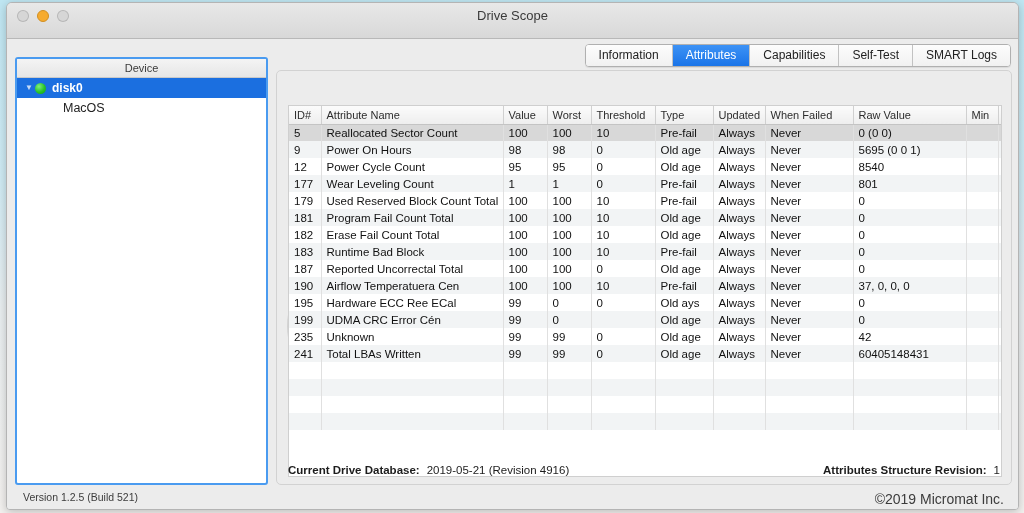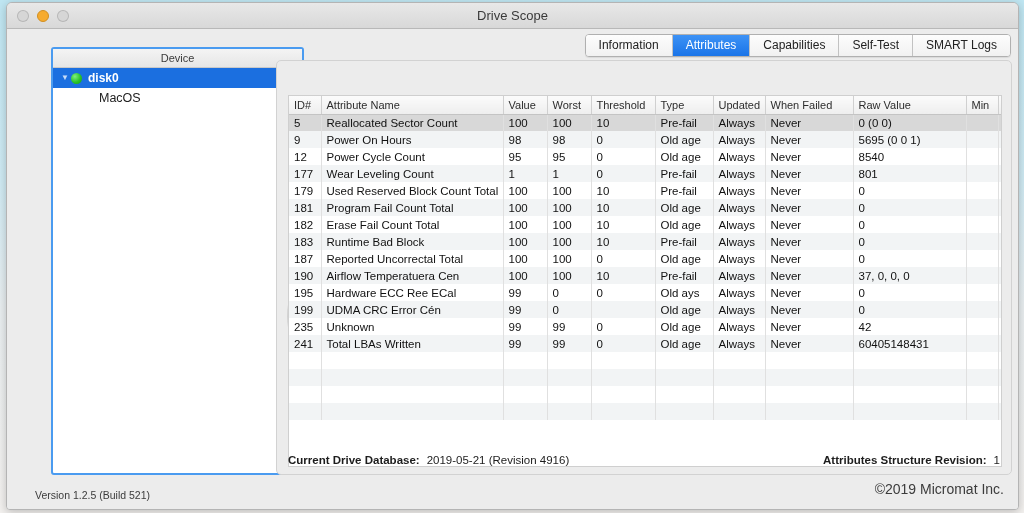--- a/index.html
+++ b/index.html
@@ -23,21 +23,21 @@
     background: #ececec;
     border: 1px solid #b4b4b4;
     border-radius: 6px 6px 4px 4px;
     box-shadow: 0 2px 10px rgba(0,0,0,0.22);
     overflow: hidden;
   }
 
   
   .titlebar {
     position: relative;
-    height: 26px;
+    height: 36px;
     background: linear-gradient(180deg,#e8e8e8 0%,#d8d8d8 100%);
     border-bottom: 1px solid #b8b8b8;
   }
   .traffic { position: absolute; left: 10px; top: 7px; display: flex; gap: 8px; }
   .tl { width: 12px; height: 12px; border-radius: 50%; border: 1px solid rgba(0,0,0,0.14); }
   .tl.close { background: #d6d6d6; }
   .tl.min   { background: #f6ab2f; border-color:#d18f22; }
   .tl.zoom  { background: #d6d6d6; }
   .title {
     line-height: 26px; text-align: center;
@@ -52,21 +52,20 @@
   .sidebar-wrap {
     position: absolute; left: 8px; top: 18px;
     width: 253px; height: 428px;
   }
   .sidebar {
     width: 100%; height: 100%;
     background: #fff;
     border: 2px solid #4a9bf0;
     border-radius: 3px;
     overflow: hidden;
-    margin-left: 36px;
   }
   .sb-header {
     height: 19px; line-height: 19px;
     text-align: center;
     font-size: 11px; color: #3b3b3b;
     background: linear-gradient(180deg,#f4f4f4 0%,#e6e6e6 100%);
     border-bottom: 1px solid #c9c9c9;
   }
   .sb-row {
     height: 20px; display: flex; align-items: center;
@@ -78,22 +77,22 @@
     line-height: 1; text-align:center;
   }
   .sb-row .dot {
     width: 11px; height: 11px; border-radius: 50%;
     background: radial-gradient(circle at 35% 32%, #7ff07f 0%, #29c229 55%, #12a012 100%);
     margin-right: 6px; flex: 0 0 auto;
   }
   .sb-row.child { padding-left: 46px; color: #222; font-size: 12.5px; }
 
   .version {
-    position: absolute; left: 28px; top: 452px;
-    font-size: 10.5px; color: #3c3c3c; margin-top: 8px;
+    position: absolute; left: 16px; top: 452px;
+    font-size: 10.5px; color: #3c3c3c;
   }
   .copyright {
     position: absolute; right: 14px; top: 452px;
     font-size: 14px; color: #3c3c3c;
   }
 
   
   .tabbar {
     position: absolute; left: 269px; top: 5px;
     width: 735px; display: flex; justify-content: flex-end;

